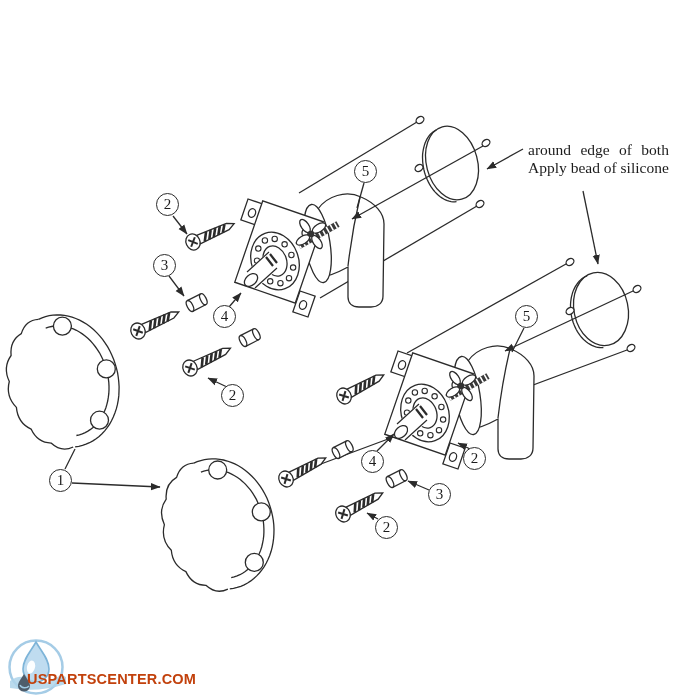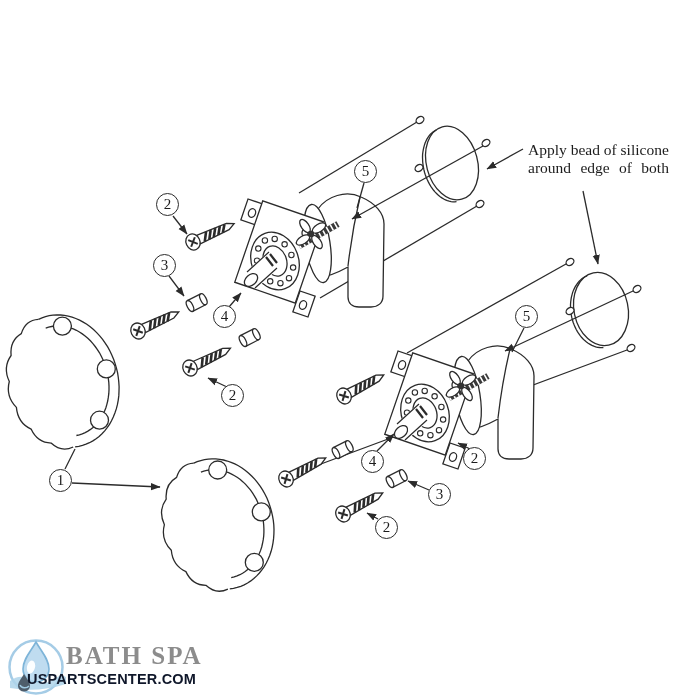--- a/index.html
+++ b/index.html
@@ -22,21 +22,21 @@
   .callout{position:absolute;z-index:3;width:23px;height:23px;box-sizing:border-box;
            border:1.6px solid #2b2b2b;border-radius:50%;background:#fff;
            font-family:"Liberation Serif",serif;font-size:15px;line-height:20px;
            text-align:center;color:#1c1c1c;}
   .logo-svg{position:absolute;left:6px;top:634px;z-index:2;}
   .brand-text{position:absolute;left:66px;top:642px;z-index:3;
               font-family:"Liberation Serif",serif;font-weight:bold;font-size:25px;
               letter-spacing:2px;color:#8c8c8c;}
   .site-text{position:absolute;left:27px;top:671px;z-index:3;
              font-family:"Liberation Sans",sans-serif;font-weight:bold;font-size:14.5px;
-             letter-spacing:0.2px;color:#0f172a;}
+             letter-spacing:0.2px;color:#c2410c;}
 </style>
 </head>
 <body>
 
 <div class="stage">
 
 
   <svg class="art" width="700" height="700" viewBox="0 0 700 700">
     <defs>
       <marker id="arw" viewBox="0 0 8 8" refX="7.5" refY="4" markerWidth="7.5" markerHeight="7.5" orient="auto">
@@ -180,22 +180,22 @@
       <path class="ld" d="M378,519 L367,513" marker-end="url(#arw)"></path>
     </g>
 
     <g>
       <path class="ld" d="M523,149 L487,169" marker-end="url(#arw)"></path>
       <path class="ld" d="M583,191 L598,264" marker-end="url(#arw)"></path>
     </g>
   </svg>
 
   <div class="annotation">
+    <span class="ln just">around edge of both</span>
     <span class="ln">Apply bead of silicone</span>
-    <span class="ln just">around edge of both</span>
   </div>
 
   <div class="callout" style="left:49px;top:469px">1</div>
   <div class="callout" style="left:156px;top:193px">2</div>
   <div class="callout" style="left:153px;top:254px">3</div>
   <div class="callout" style="left:213px;top:305px">4</div>
   <div class="callout" style="left:221px;top:384px">2</div>
   <div class="callout" style="left:354px;top:160px">5</div>
   <div class="callout" style="left:515px;top:305px">5</div>
   <div class="callout" style="left:361px;top:450px">4</div>
@@ -204,16 +204,15 @@
   <div class="callout" style="left:375px;top:516px">2</div>
 
   <svg class="logo-svg" width="78" height="66" viewBox="0 0 78 66">
     <circle cx="30" cy="33" r="26.5" fill="#ffffff" stroke="#a5cce6" stroke-width="2.5"></circle>
     <path d="M30,8 C25,17 17,25 17,35 a13,13 0 0 0 26,0 C43,25 35,17 30,8 Z" fill="#bfdcf0" stroke="#7db4d8" stroke-width="1.6"></path>
     <ellipse cx="25" cy="33" rx="4" ry="6.5" transform="rotate(14 25 33)" fill="#ffffff" opacity="0.95"></ellipse>
     <path d="M4,47 Q14,39 26,46 Q38,53 50,44 Q55,40 60,43 L60,50 Q32,59 4,54 Z" fill="#aed4ea" opacity="0.85"></path>
     <path d="M18,40 c-3,5 -6,8 -6,12 a6,5.5 0 0 0 12,0 c0,-4 -3,-7 -6,-12 Z" fill="#4e5d6b"></path>
     <path d="M14,51 a5,4 0 0 0 9,1" fill="none" stroke="#9fc9e2" stroke-width="1.5"></path>
   </svg>
-  <div class="brand-text">BATH SPA</div>
   <div class="site-text">USPARTSCENTER.COM</div>
 
 </div>
 
 </body></html>

